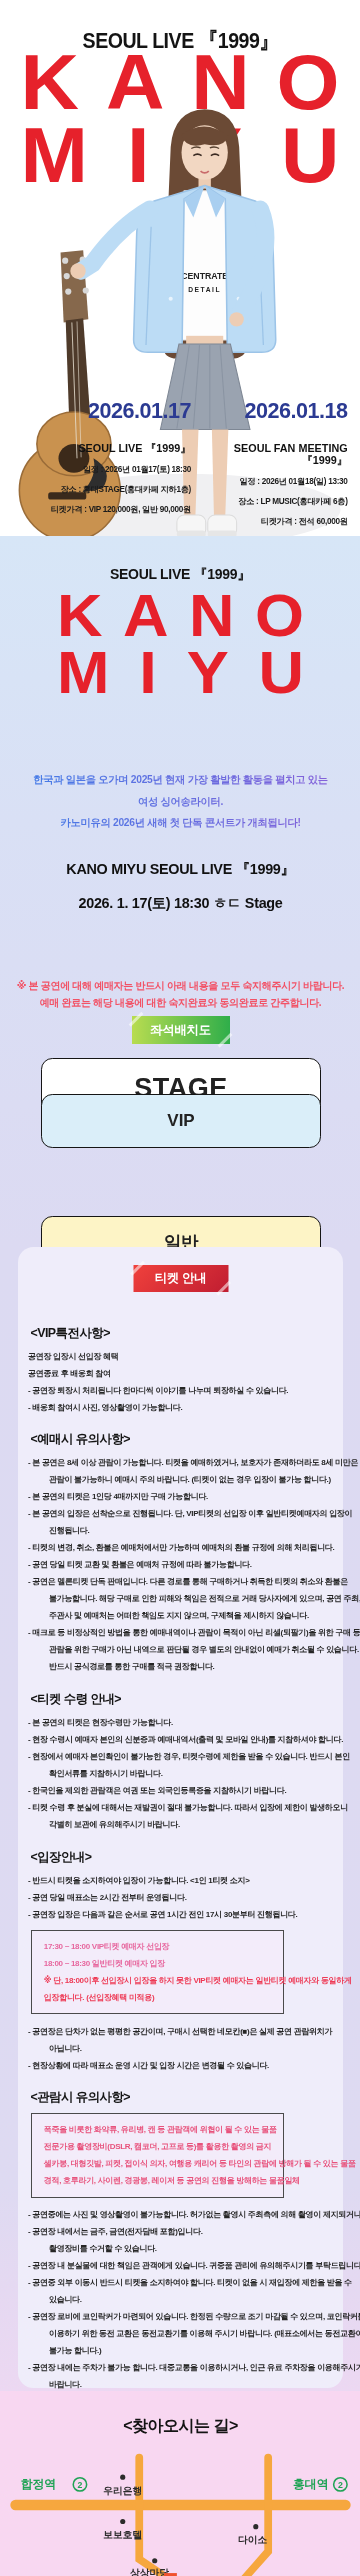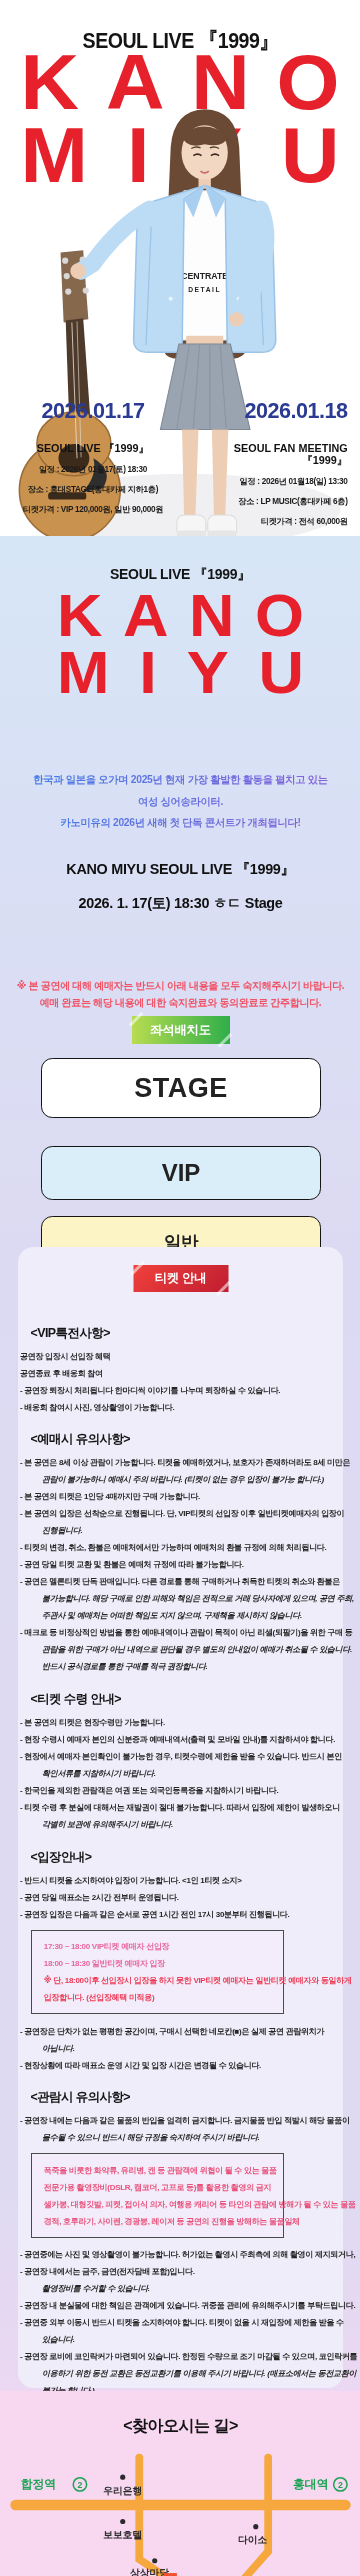--- a/index.html
+++ b/index.html
@@ -16,21 +16,21 @@
     font-size:19.6px;font-weight:900;color:#141414;letter-spacing:-0.5px;transform:scaleY(1.12);}
   .big-name{position:absolute;left:20.6px;width:319px;display:flex;justify-content:space-between;
     color:#e6212b;font-weight:900;}
   .big-name span{display:block;transform:scaleY(.95);}
   #kano1{top:44px;font-size:81px;line-height:77px;}
   #miyu1{top:117px;font-size:81px;line-height:77px;}
   .artist-art{position:absolute;top:98px;left:15.5px;width:330px;height:453px;}
 
   .dates-row{position:absolute;top:398px;left:0;width:361px;}
   .show-col{position:absolute;top:0;width:160px;}
-  #show1{left:13px;text-align:center;}
+  #show1{left:31px;text-align:right;}
   #show2{right:13.4px;text-align:right;}
   .show-date{font-size:21.6px;font-weight:900;color:#2b3a92;letter-spacing:-0.5px;}
   .show-sub{margin-top:17.5px;font-size:10.8px;font-weight:900;color:#111;}
   .show-detail{margin-top:8.8px;font-size:8.2px;font-weight:800;color:#1b1b1b;letter-spacing:-0.3px;}
 
   
   .intro-title{position:absolute;top:30px;left:0;width:361px;text-align:center;
     font-size:14px;font-weight:900;color:#141414;letter-spacing:-0.3px;}
   #kano2{top:49px;left:57px;width:247px;font-weight:900;}
   #kano2 span,#miyu2 span{transform:scaleY(.95);}
@@ -46,31 +46,31 @@
     font-size:10px;font-weight:900;color:#f25266;line-height:17px;letter-spacing:-0.3px;}
   .badge{position:absolute;left:50%;transform:translateX(-50%);display:flex;align-items:center;justify-content:center;
     color:#fff;font-weight:900;font-size:12.4px;letter-spacing:-0.3px;}
   .badge:before,.badge:after{content:"";position:absolute;width:17.5px;height:2.6px;background:rgba(255,255,255,.55);transform:rotate(-45deg);}
   .badge:before{left:-4.1px;top:2.1px;}
   .badge:after{right:-4.1px;bottom:2.1px;}
   #seat-badge{top:480px;width:98px;height:28px;background:linear-gradient(90deg,#b8dc50,#2fae4a);}
   .seat-box{position:absolute;left:41px;width:278px;border:1.3px solid #151515;border-radius:11.3px;
     display:flex;align-items:center;justify-content:center;font-weight:900;color:#222;}
   #box-stage{top:522px;height:58px;background:#ffffff;font-size:27px;letter-spacing:0.5px;}
-  #box-vip{top:610px;height:52px;background:#daeef9;font-size:24px;}
+  #box-vip{top:558px;height:52px;background:#daeef9;font-size:17px;}
   #box-normal{top:680px;height:49px;background:#fdf4c6;font-size:17.5px;letter-spacing:-0.5px;}
 
   
   .card{position:absolute;top:0;left:18px;width:325px;height:1141px;background:#efedfa;border-radius:15.5px;}
   #ticket-badge{top:17.5px;width:95px;height:27px;background:linear-gradient(135deg,#f0413c,#c01d31);}
   .card-content{position:absolute;top:62px;left:0;width:279px;padding:0 0 0 0;}
   .sub-header{margin:15.5px 0 6.2px 12.4px;font-size:12.4px;font-weight:900;color:#141414;letter-spacing:-0.5px;}
-  .body-line{margin-left:2px;margin-right:9.3px;font-size:8px;font-weight:700;color:#262626;
+  .body-line{margin-left:10px;margin-right:9.3px;font-size:8px;font-weight:700;color:#262626;
     line-height:17px;letter-spacing:-0.3px;white-space:nowrap;}
-  .body-line.cont{margin-left:24px;font-style:italic;}
+  .body-line.cont{margin-left:31px;}
   .rule-box{margin:7.2px 13.4px 8.2px 13.4px;border:0.8px solid #4a4a4a;padding:7.2px 3.1px 7.2px 2.1px;background:rgba(252,236,248,.35);}
   .rule-box .body-line{margin-left:9.3px;}
   .body-line.pink{color:#e7679e;font-weight:800;}
   .body-line.red{color:#ee3a55;font-weight:800;}
   .body-line.prohibit{color:#e8527c;font-weight:800;}
 
   
   .map-title{position:absolute;top:25px;left:0;width:361px;text-align:center;font-size:16px;font-weight:900;color:#141414;letter-spacing:-0.5px;}
   .map-svg{position:absolute;top:52px;left:0;}
 </style>
@@ -266,24 +266,20 @@
             <div class="body-line red">※ 단, 18:00이후 선입장시 입장을 하지 못한 VIP티켓 예매자는 일반티켓 예매자와 동일하게</div>
             <div class="body-line red">입장합니다. (선입장혜택 미적용)</div>
           </div>
         <div>
             <div class="body-line">- 공연장은 단차가 없는 평평한 공간이며, 구매시 선택한 네모칸(■)은 실제 공연 관람위치가</div>
             <div class="body-line cont">아닙니다.</div>
             <div class="body-line">- 현장상황에 따라 매표소 운영 시간 및 입장 시간은 변경될 수 있습니다.</div>
           </div>
 
         <div class="sub-header">&lt;관람시 유의사항&gt;</div>
-        <div>
-            <div class="body-line">- 공연장 내에는 다음과 같은 물품의 반입을 엄격히 금지합니다. 금지물품 반입 적발시 해당 물품이</div>
-            <div class="body-line cont">몰수될 수 있으니 반드시 해당 규정을 숙지하여 주시기 바랍니다.</div>
-          </div>
         <div class="rule-box">
             <div class="body-line prohibit">폭죽을 비롯한 화약류, 유리병, 캔 등 관람객에 위협이 될 수 있는 물품</div>
             <div class="body-line prohibit">전문가용 촬영장비(DSLR, 캠코더, 고프로 등)를 활용한 촬영의 금지</div>
             <div class="body-line prohibit">셀카봉, 대형깃발, 피켓, 접이식 의자, 여행용 캐리어 등 타인의 관람에 방해가 될 수 있는 물품</div>
             <div class="body-line prohibit">경적, 호루라기, 사이렌, 경광봉, 레이저 등 공연의 진행을 방해하는 물품일체</div>
           </div>
         <div>
             <div class="body-line">- 공연중에는 사진 및 영상촬영이 불가능합니다. 허가없는 촬영시 주최측에 의해 촬영이 제지되거나,</div>
             <div class="body-line">- 공연장 내에서는 금주, 금연(전자담배 포함)입니다.</div>
             <div class="body-line cont">촬영장비를 수거할 수 있습니다.</div>

